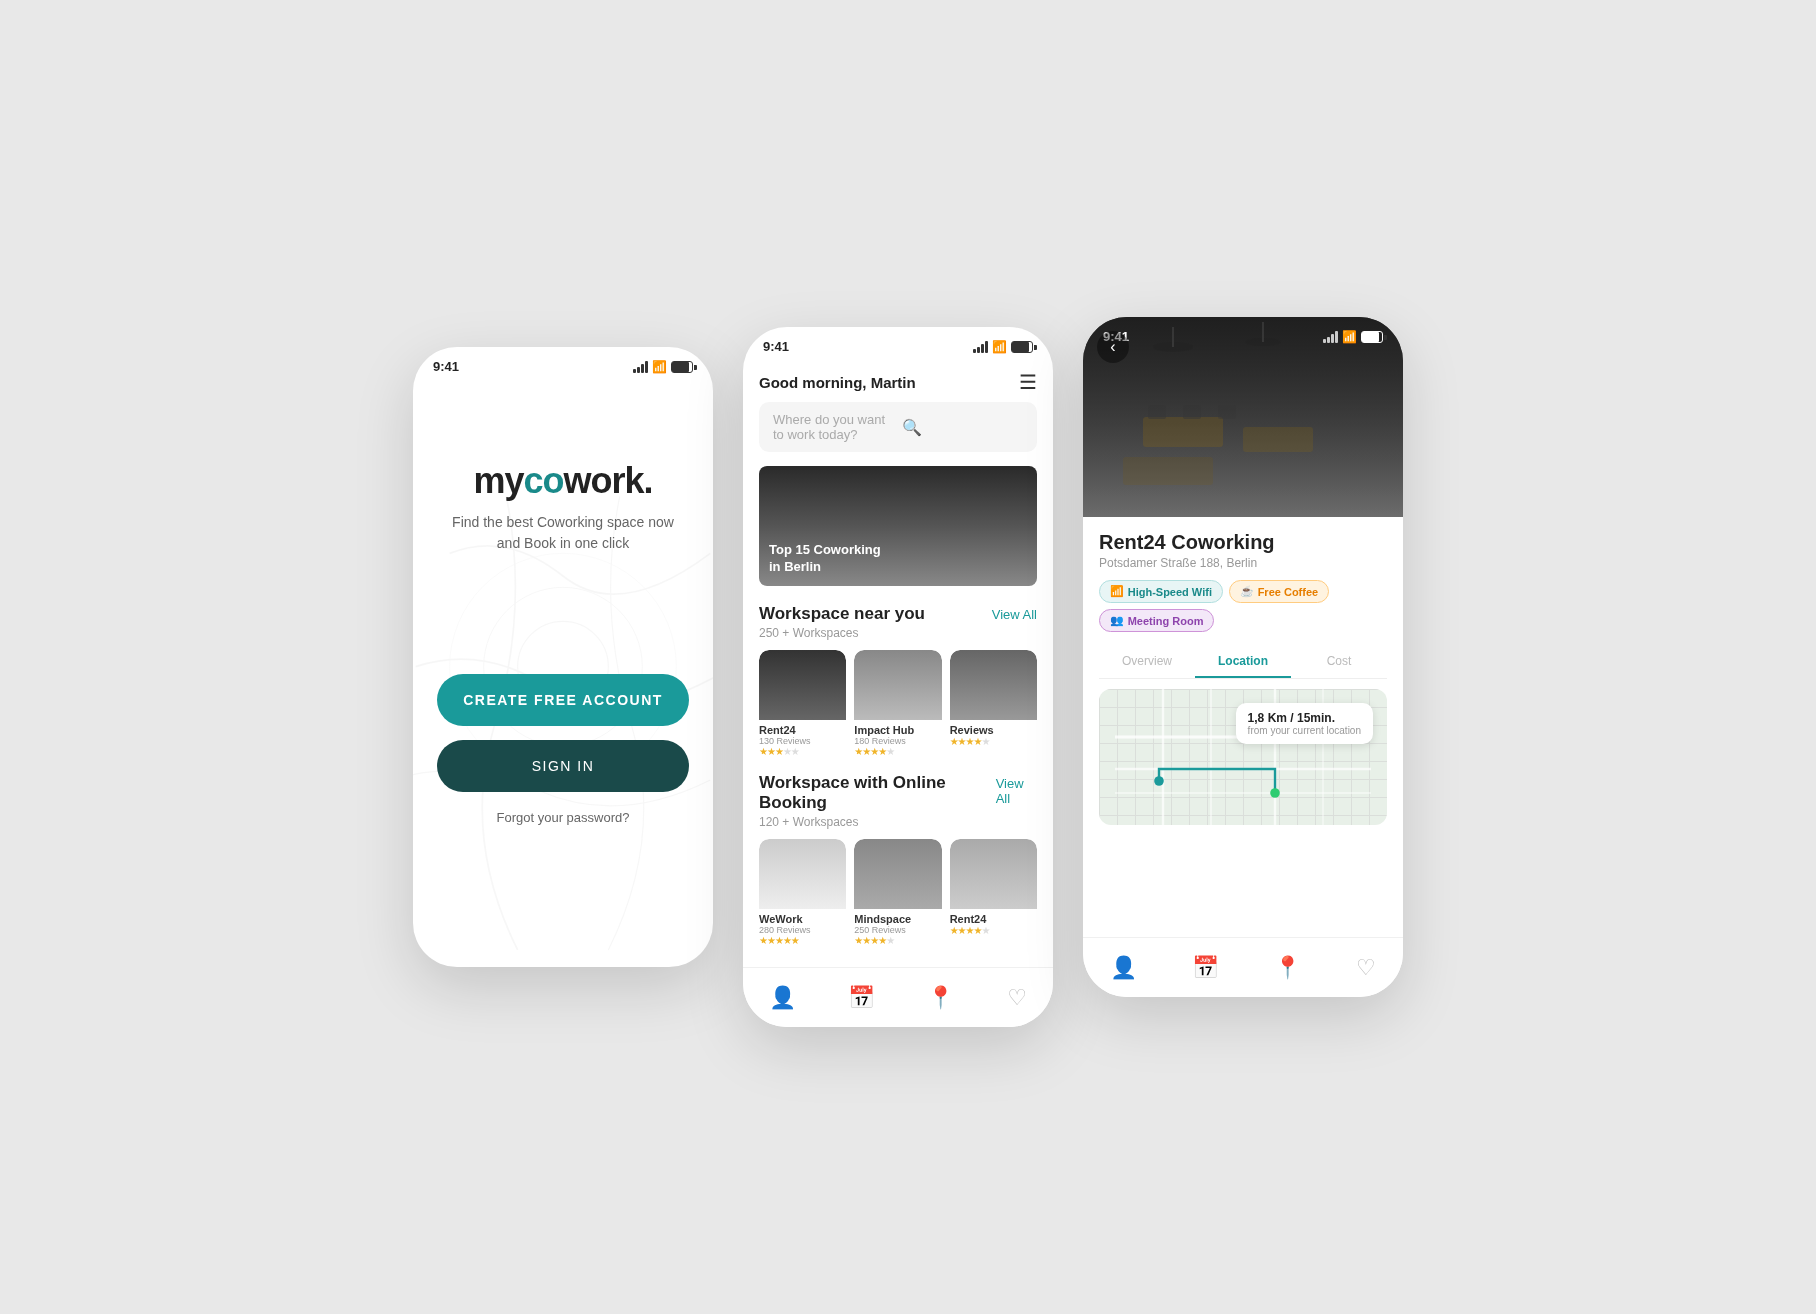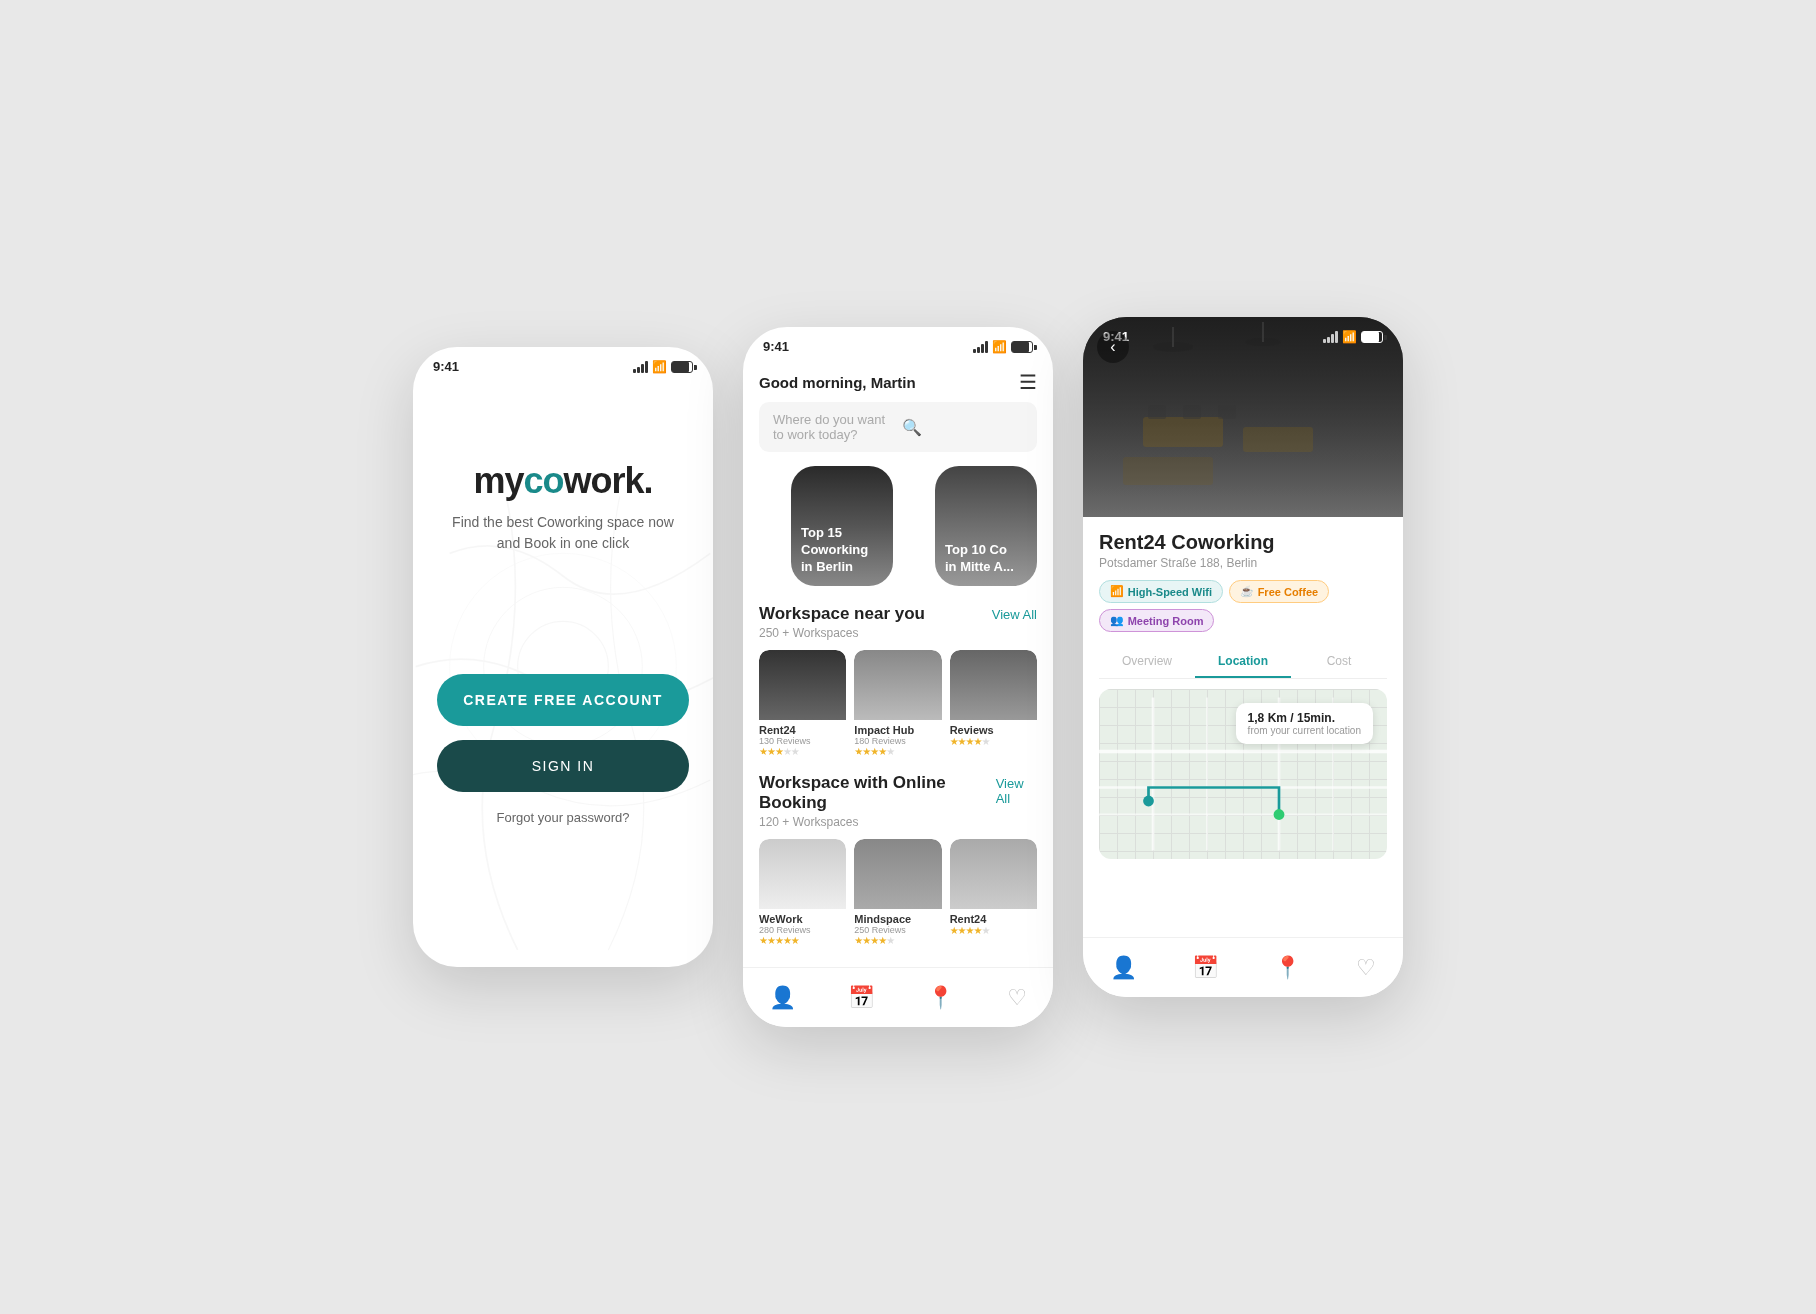--- a/index.html
+++ b/index.html
@@ -192,24 +192,23 @@
     .search-bar .search-ic { font-size: 16px; color: #555; }
 
     .featured-row {
       display: flex;
       gap: 10px;
       margin-bottom: 18px;
     }
     .feat-card {
       flex: 1;
       height: 120px;
-      border-radius: 24px;
+      border-radius: 8px;
       overflow: hidden;
       position: relative;
-      margin-left: 32px;
     }
     .feat-card-label {
       position: absolute;
       bottom: 10px; left: 10px;
       color: #fff;
       font-size: 13px;
       font-weight: 700;
       line-height: 1.3;
     }
     
@@ -375,21 +374,21 @@
       cursor: pointer;
     }
     .tab-item.active {
       color: #1a9a9a;
       border-bottom: 2px solid #1a9a9a;
       font-weight: 600;
     }
 
     .map-area {
       width: 100%;
-      height: 170px;
+      height: 136px;
       background: #e8f0e8;
       border-radius: 12px;
       position: relative;
       overflow: hidden;
       margin-bottom: 10px;
     }
     .map-grid {
       position: absolute; inset: 0;
       background-image:
         linear-gradient(#ccc 1px, transparent 1px),
@@ -502,24 +501,20 @@
 
       <div class="search-bar">
         <span>Where do you want to work today?</span>
         <span class="search-ic">🔍</span>
       </div>
 
       <div class="featured-row">
         <div class="feat-card">
           <div class="feat-img img1"></div>
           <div class="feat-card-label">Top 15 Coworking<br>in Berlin</div>
-        </div>
-        <div class="feat-card">
-          <div class="feat-img img2"></div>
-          <div class="feat-card-label">Top 10 Co<br>in Mitte A...</div>
         </div>
       </div>
 
       <div class="section-header">
         <div class="section-title">Workspace near you</div>
         <div class="view-all">View All</div>
       </div>
       <div class="section-sub">250 + Workspaces</div>
       <div class="workspace-row">
         <div class="ws-card">

